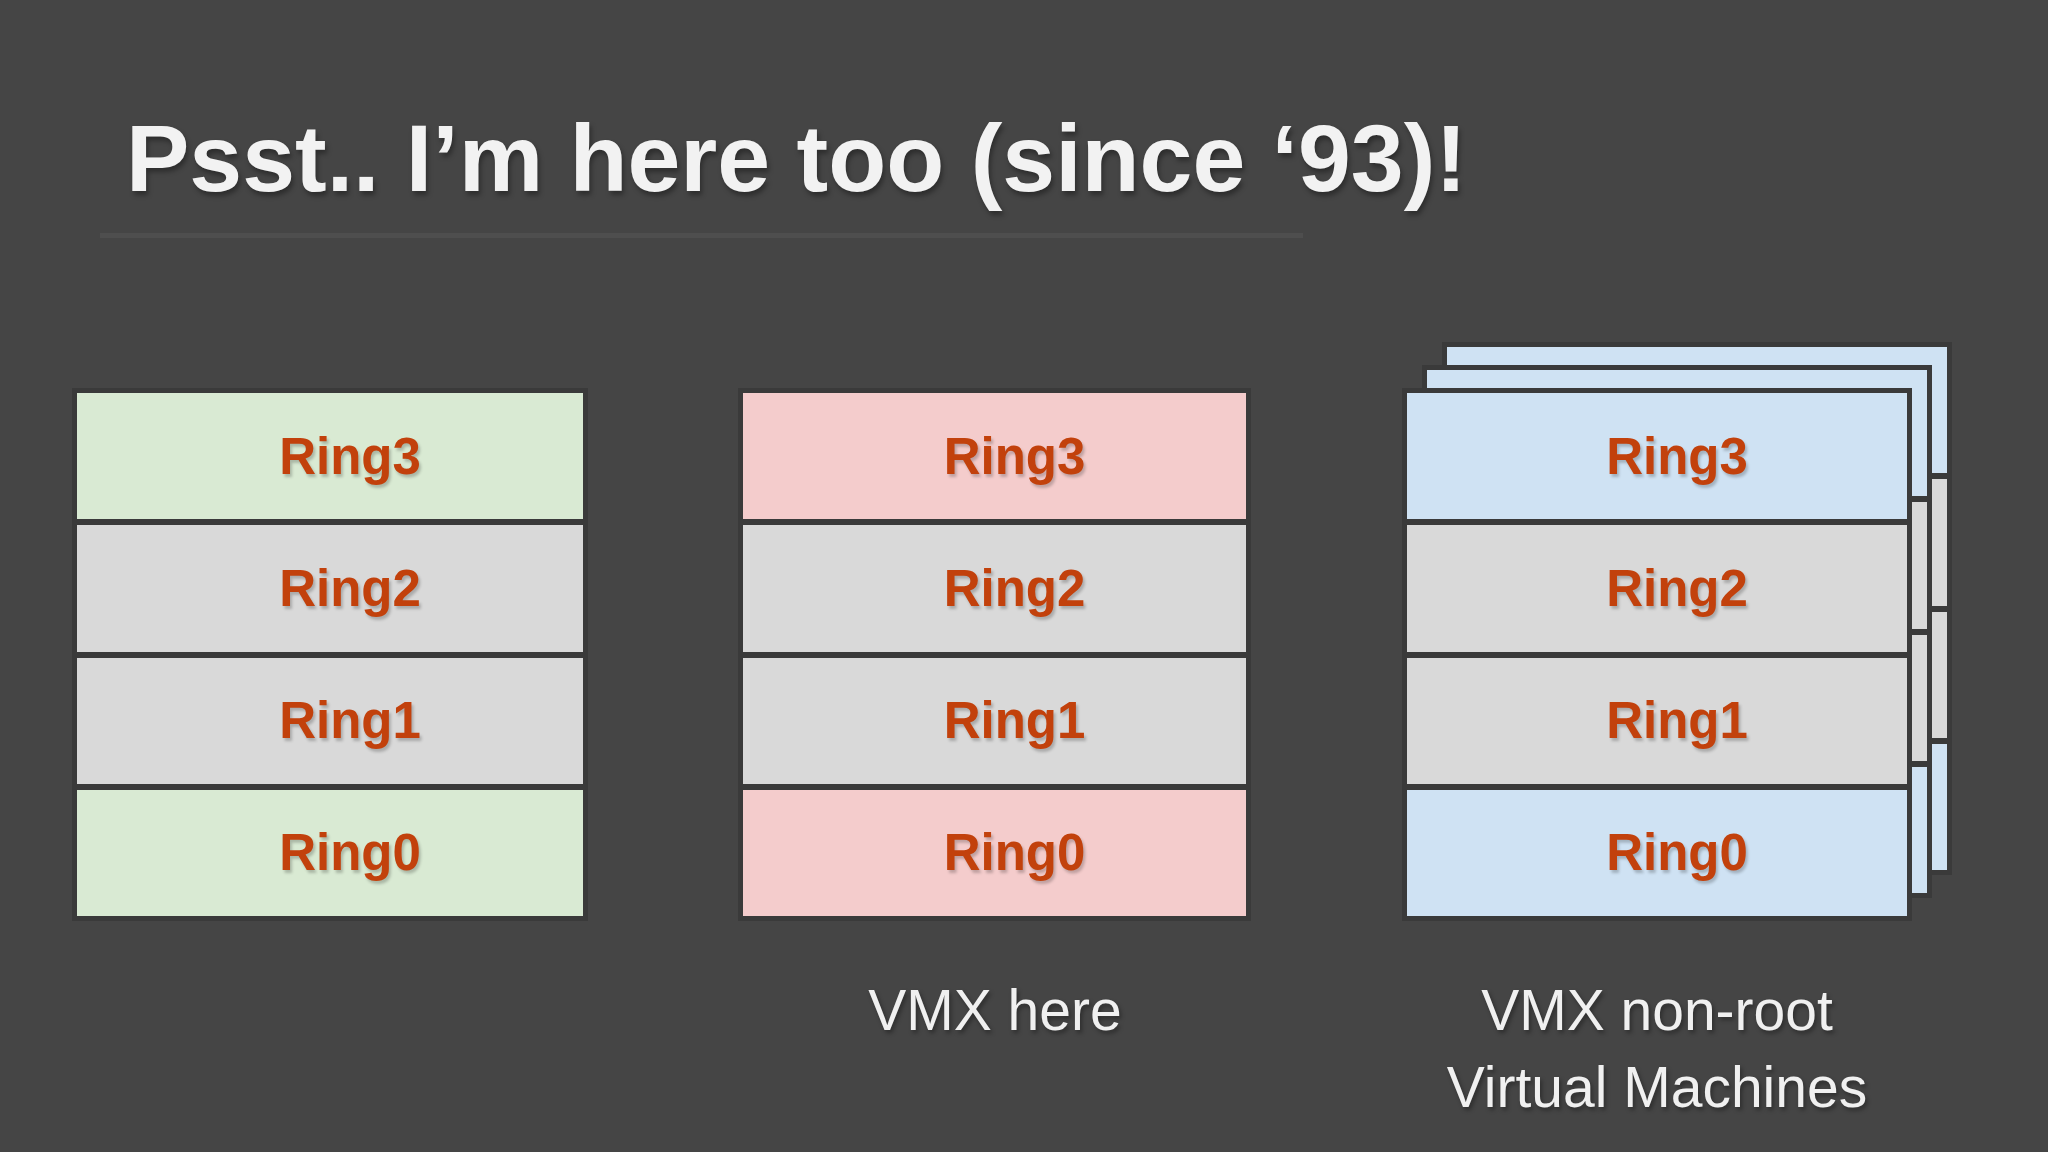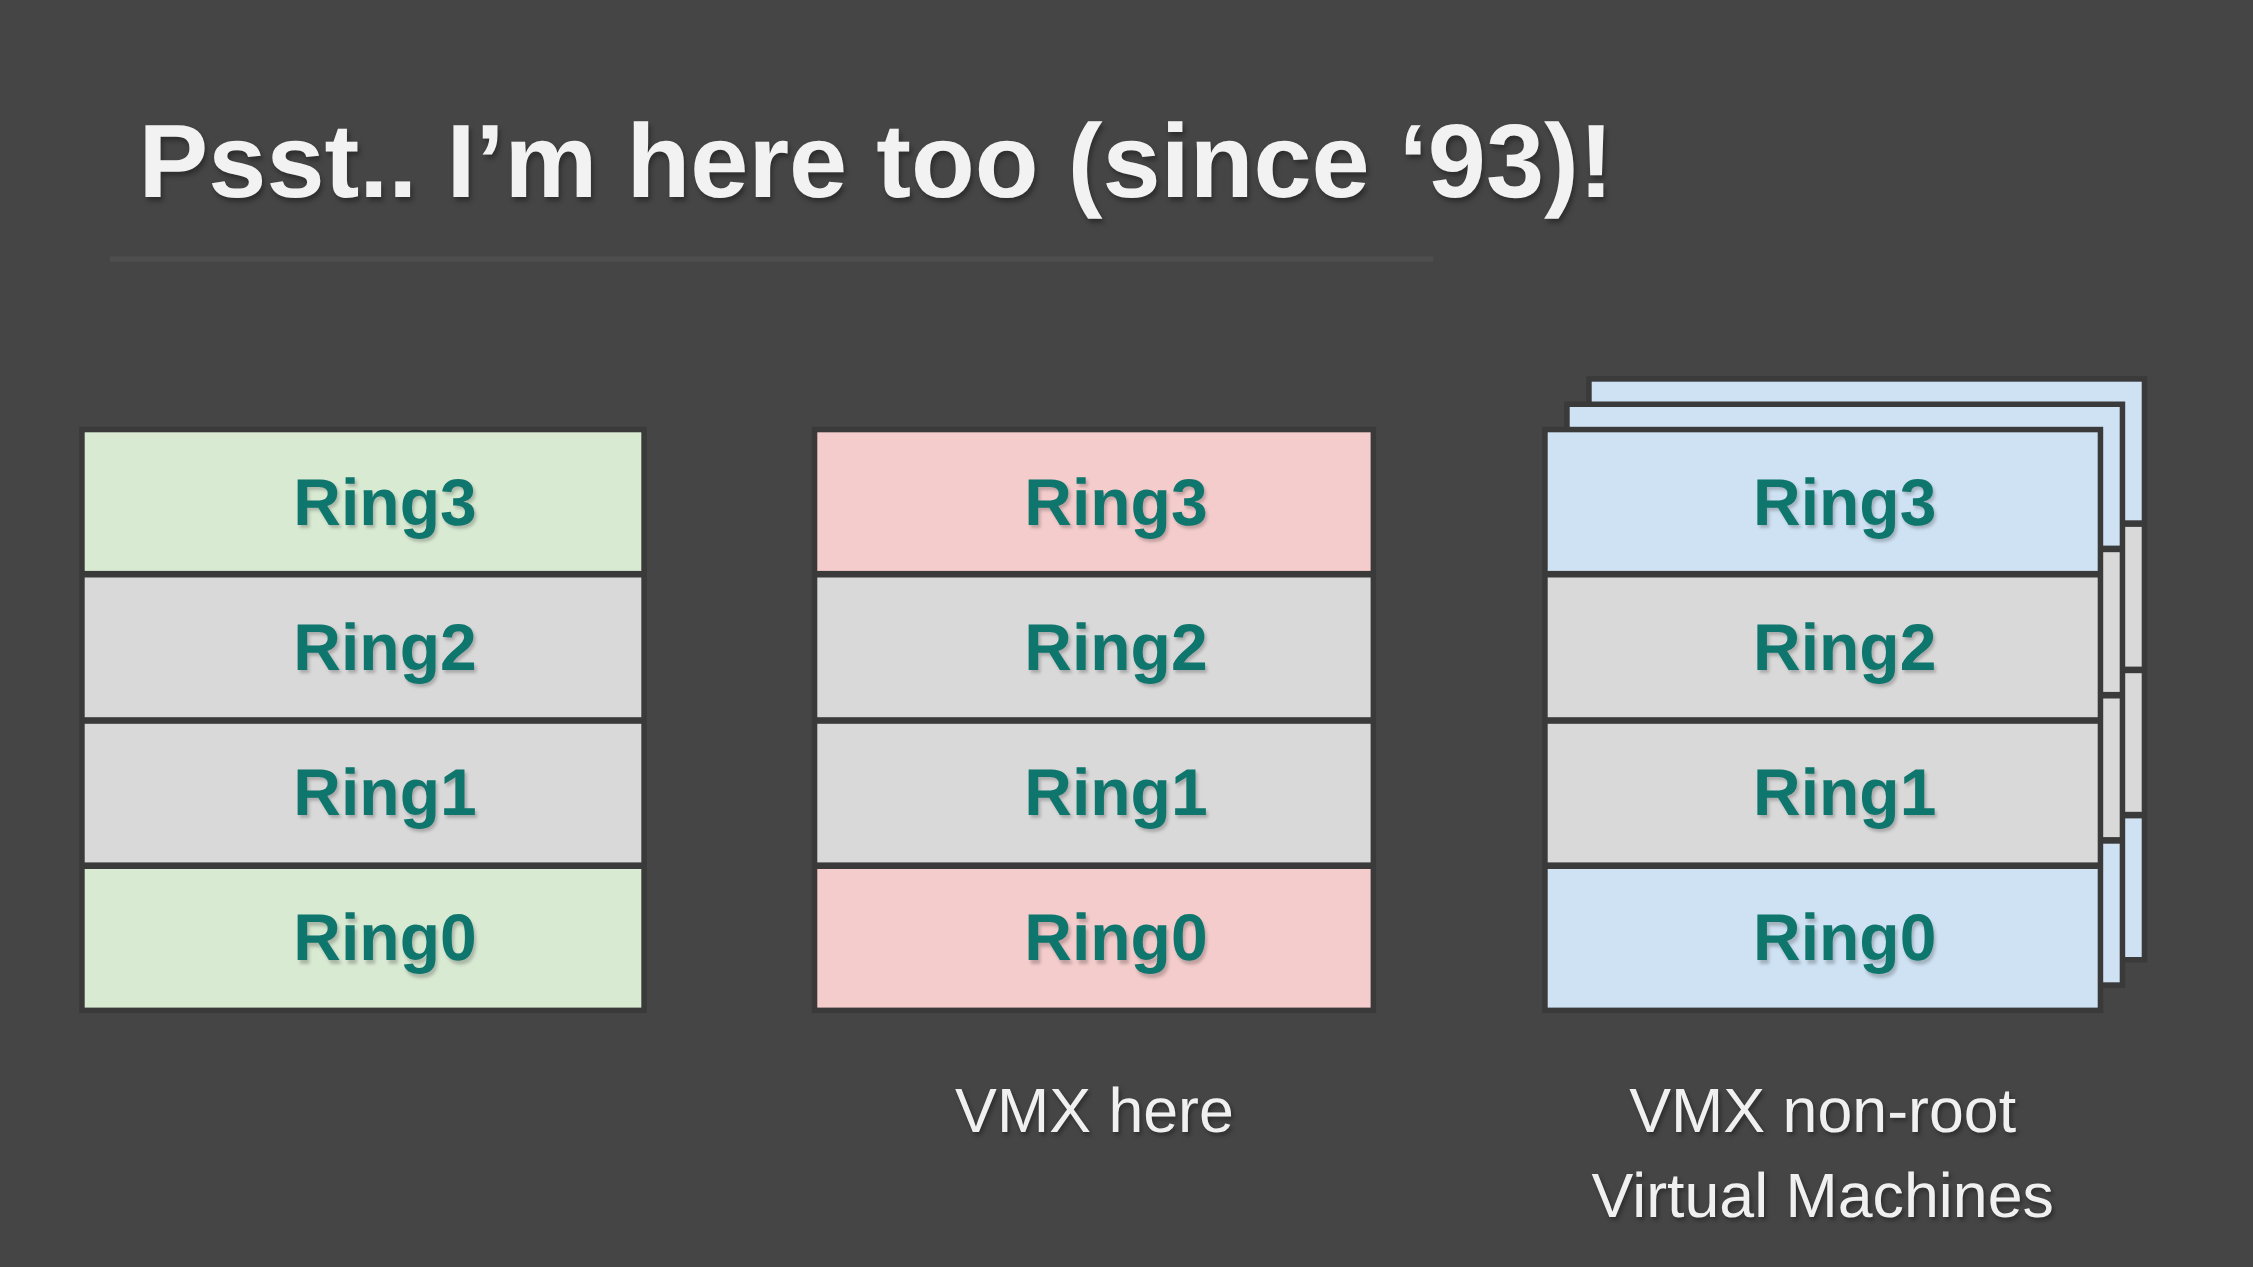--- a/index.html
+++ b/index.html
@@ -6,21 +6,21 @@
   body {
     width: 2048px; height: 1152px;
     position: relative; overflow: hidden;
     background: #454545;
     font-family: "Liberation Sans", sans-serif;
   }
   .slide { position: absolute; inset: 0; }
 
   .slide-title {
     position: absolute;
-    left: 126px; top: 93px;
+    left: 126px; top: 104px;
     font-size: 95px; font-weight: 700;
     color: #f2f2f2; letter-spacing: 0px;
     white-space: nowrap;
     text-shadow: 2px 4px 5px rgba(0,0,0,0.35);
   }
   .title-divider {
     position: absolute;
     left: 100px; top: 233px;
     width: 1203px; height: 5px;
     background: #4e4e4e;
@@ -33,21 +33,21 @@
     background: #3a3a3a;          
     padding: 5px;
     box-sizing: border-box;
     display: flex; flex-direction: column; gap: 6px;
   }
   .ring-row {
     flex: 1 1 0;
     display: flex; align-items: center; justify-content: center;
   }
   .ring-label {
-    font-size: 60px; font-weight: 700; color: #0f766e;
+    font-size: 51px; font-weight: 700; color: #c2410c;
     text-shadow: 2px 3px 3px rgba(0,0,0,0.22);
     margin-left: 40px;
   }
 
   #stack-smm      { left: 72px;  top: 388px; width: 516px; }
   #stack-vmxroot  { left: 738px; top: 388px; width: 513px; }
 
   
   #stack-vm-back2 { left: 1442px; top: 342px; }
   #stack-vm-back1 { left: 1422px; top: 365px; }

